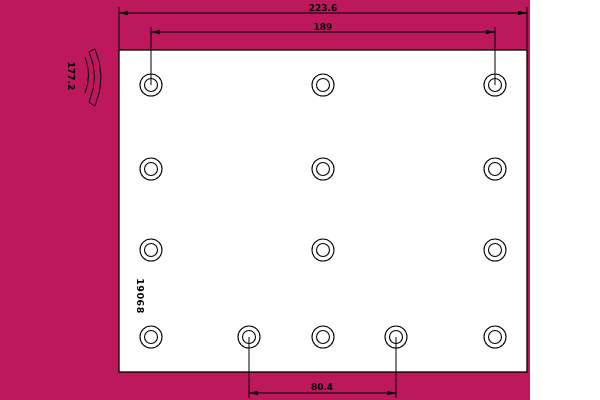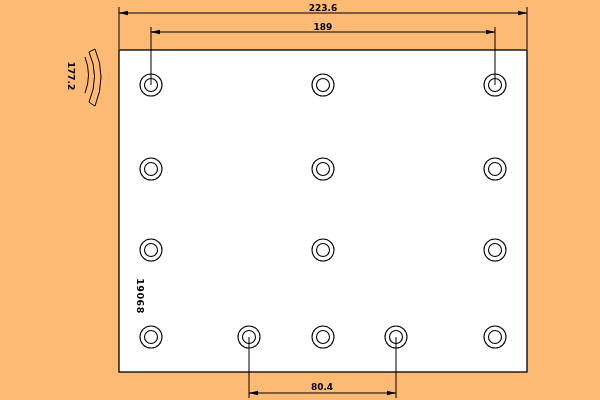--- a/index.html
+++ b/index.html
@@ -1,16 +1,16 @@
 <!DOCTYPE html>
 <html><head>
 <meta charset="utf-8">
 <style>
   html,body{margin:0;padding:0;background:#fff;}
-  .canvas{position:relative;width:600px;height:400px;background:#fdba74;overflow:hidden;}
+  .canvas{position:relative;width:530px;height:400px;background:#be185d;overflow:hidden;}
   svg{position:absolute;left:0;top:0;}
   .thin{stroke:#000;stroke-width:1;fill:none;}
   .outline{stroke:#000;stroke-width:1.3;fill:#fff;}
   .hole{stroke:#000;stroke-width:1.1;fill:#fff;}
   .arrow{fill:#000;stroke:none;}
   .dimtext{font-family:"DejaVu Sans",sans-serif;font-size:9px;font-weight:700;fill:#000;}
   .parttext{font-family:"DejaVu Sans",sans-serif;font-size:9.5px;font-weight:700;fill:#000;letter-spacing:0.5px;}
 </style>
 </head>
 <body>

